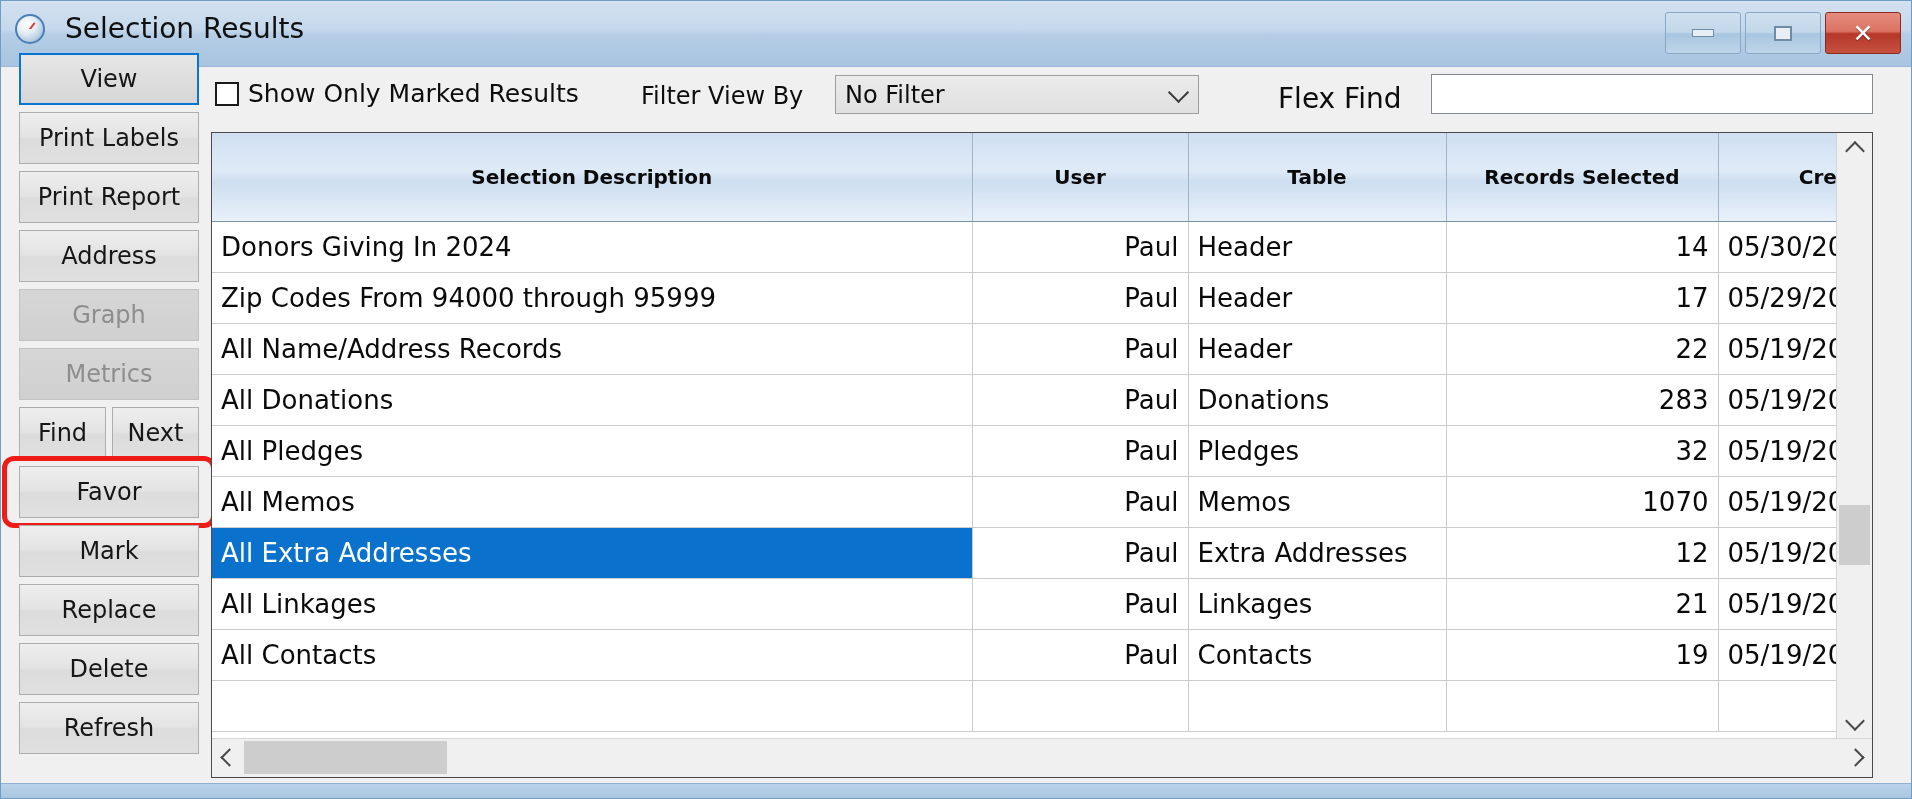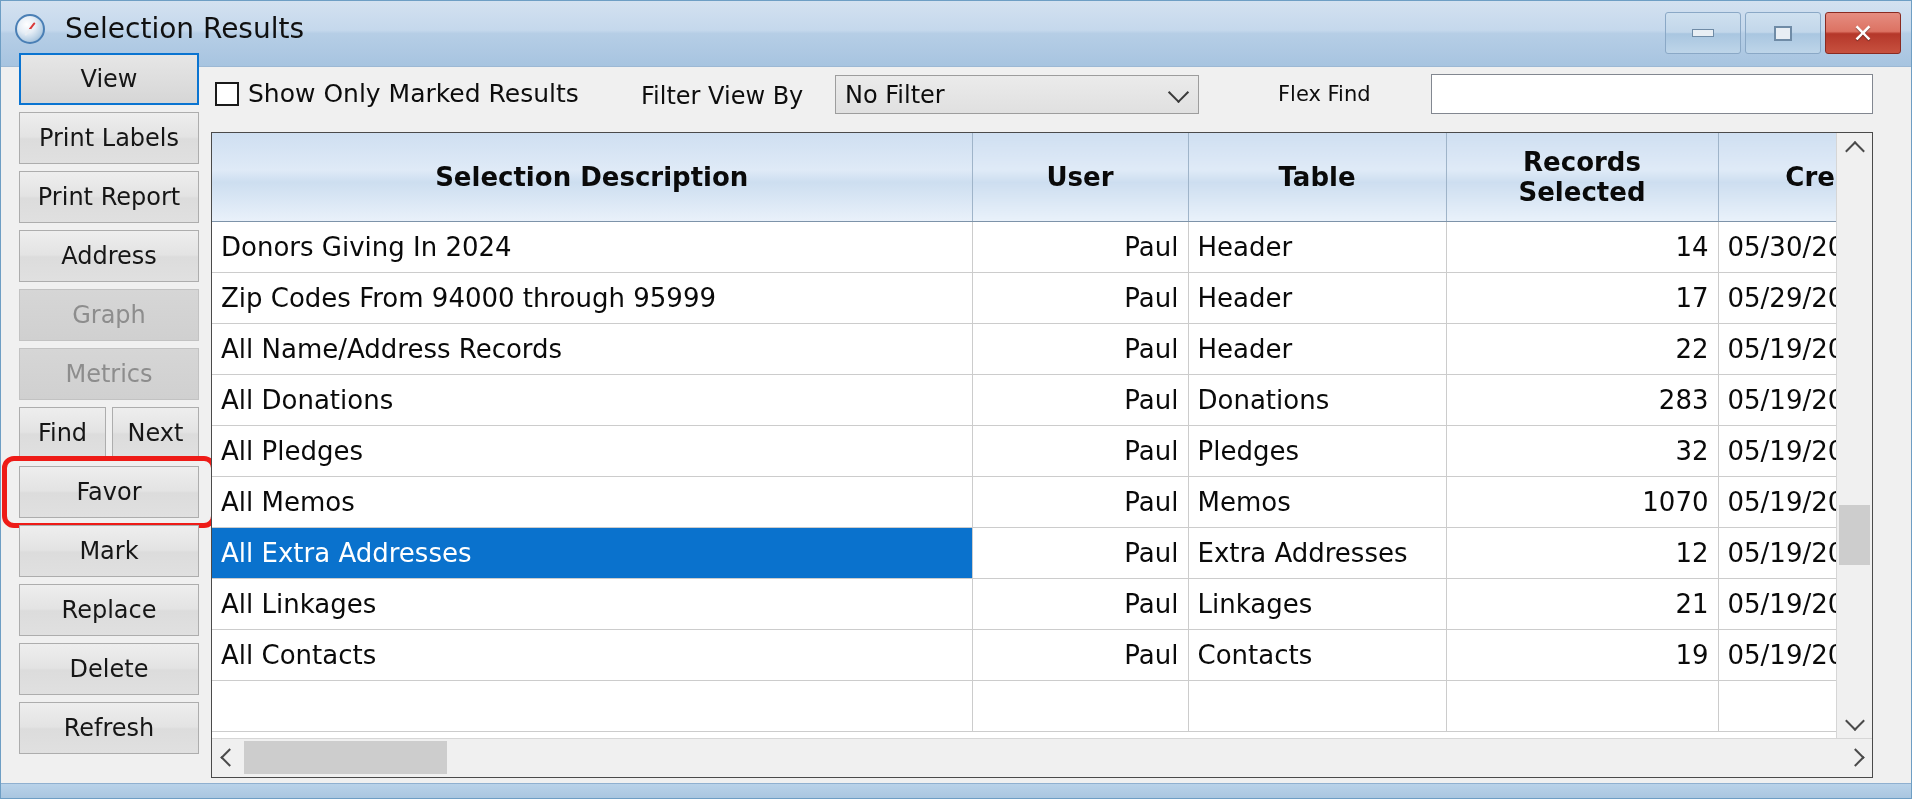--- a/index.html
+++ b/index.html
@@ -160,21 +160,21 @@
     position: absolute;
     right: 12px; top: 9px;
     width: 13px; height: 13px;
     border-right: 2px solid #3a3a3a;
     border-bottom: 2px solid #3a3a3a;
     transform: rotate(45deg);
   }
   .flex-label {
     position: absolute;
     left: 1277px; top: 15px;
-    font-size: 21px;
+    font-size: 28px;
     color: #0d0d0d;
     white-space: nowrap;
   }
   .flex-input {
     position: absolute;
     left: 1430px; top: 7px;
     width: 442px; height: 40px;
     box-sizing: border-box;
     border: 1px solid #828790;
     background: #ffffff;
@@ -261,21 +261,21 @@
   }
   table.grid {
     border-collapse: collapse;
     table-layout: fixed;
     width: 100%;
   }
   table.grid th {
     background: linear-gradient(to bottom, #cfdff1 0%, #dfeaf7 42%, #cddef0 56%, #e9f1fa 100%);
     border-right: 1px solid #9fb4c9;
     border-bottom: 1px solid #7d93a9;
-    font-size: 26px;
+    font-size: 20px;
     font-weight: bold;
     color: #0a0a0a;
     height: 88px;
     padding: 0 10px;
     box-sizing: border-box;
     vertical-align: middle;
     line-height: 30px;
   }
   table.grid th:last-child { border-right: none; }
   table.grid td {

